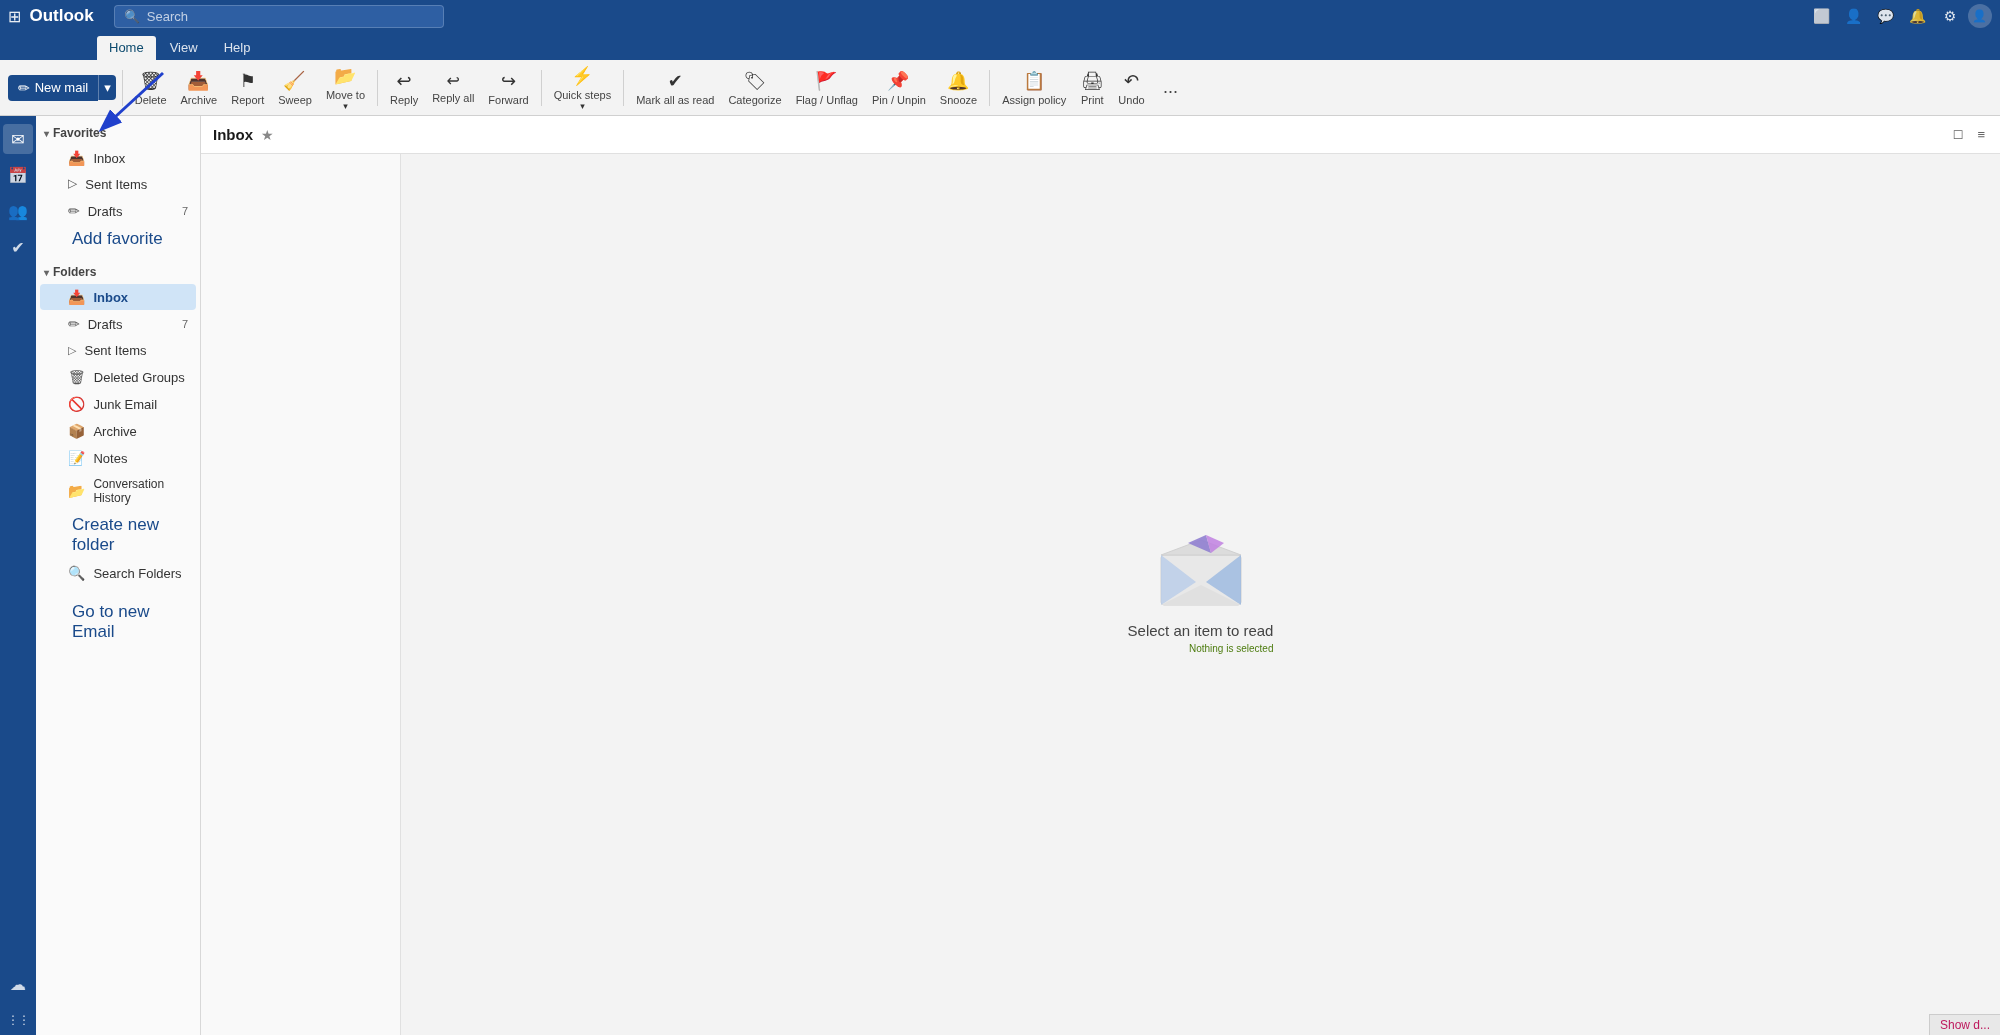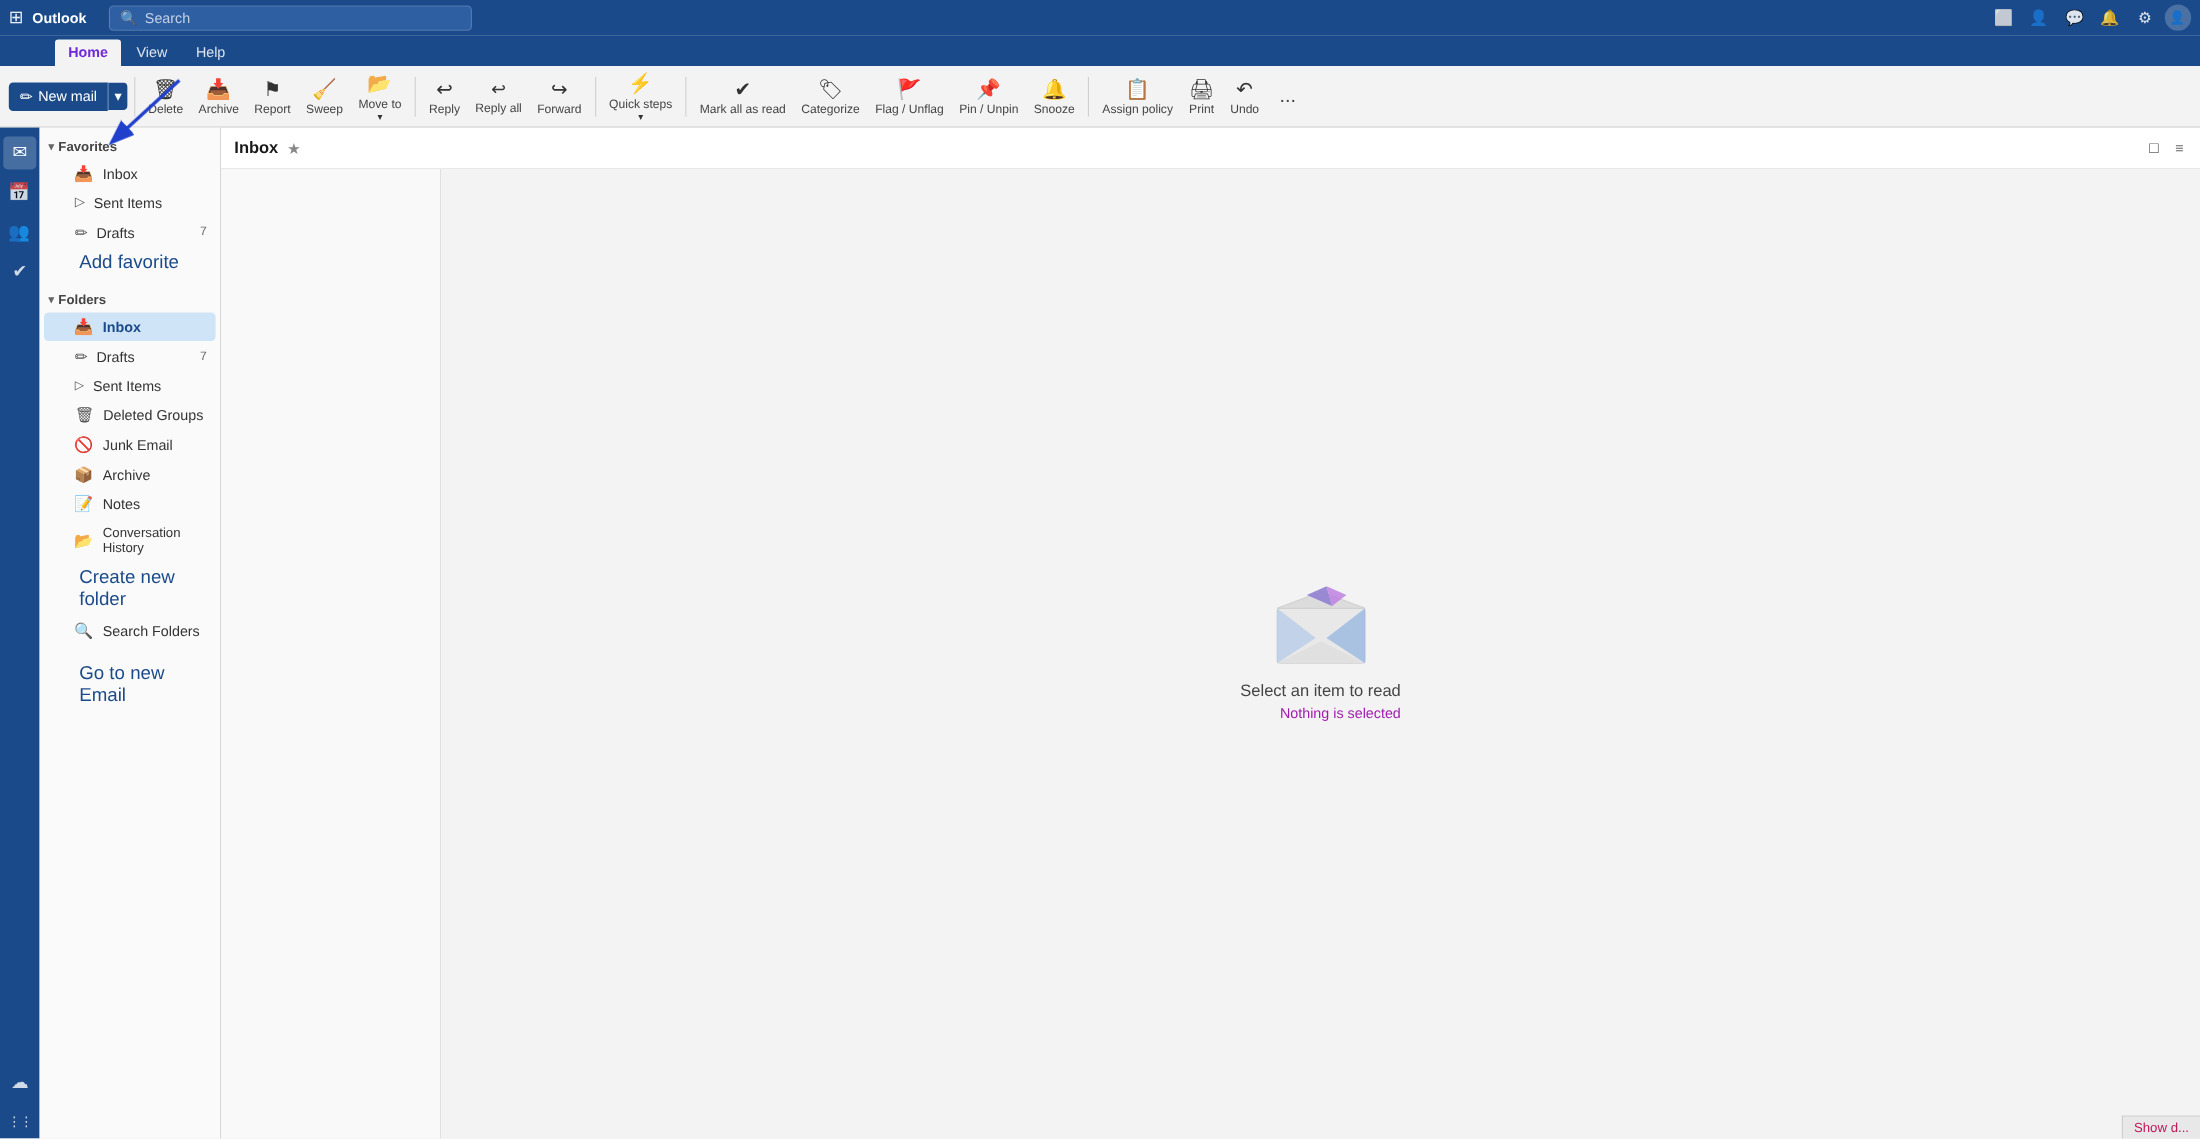--- a/index.html
+++ b/index.html
@@ -8,21 +8,21 @@
     
     #titlebar {
       height: 32px;
       background: #1a4a8a;
       display: flex;
       align-items: center;
       padding: 0 8px;
       color: white;
     }
     #titlebar .app-grid-icon { margin-right: 8px; opacity: 0.9; cursor: pointer; }
-    #titlebar .app-name { font-size: 13px; font-weight: 600; margin-right: 20px; color: white; }
+    #titlebar .app-name { font-size: 17px; font-weight: 600; margin-right: 20px; color: white; }
     #titlebar .search-box {
       display: flex;
       align-items: center;
       background: #2e5fa3;
       border-radius: 4px;
       padding: 3px 10px;
       width: 330px;
       color: rgba(255,255,255,0.85);
       font-size: 13px;
       border: 1px solid rgba(255,255,255,0.2);
@@ -60,22 +60,23 @@
     .ribbon-tab {
       padding: 4px 12px 5px;
       font-size: 13px;
       color: rgba(255,255,255,0.85);
       cursor: pointer;
       border-radius: 3px 3px 0 0;
       margin-right: 2px;
     }
     .ribbon-tab.active {
       background: #f3f3f3;
-      color: #6d28d9;
-      font-weight: 700;
+      color: #0c4a6e;
+      font-weight: 400;
+      margin-left: 47px;
     }
 
     
     #ribbon {
       height: 56px;
       background: #f3f3f3;
       display: flex;
       align-items: center;
       padding: 0 8px;
       border-bottom: 1px solid #d0d0d0;
@@ -218,22 +219,22 @@
     .empty-state-text {
       text-align: right;
     }
     .empty-state-title {
       font-size: 15px;
       color: #444;
       font-weight: 400;
       margin-bottom: 4px;
     }
     .empty-state-sub {
-      font-size: 13px;
-      color: #a21caf;
+      font-size: 10px;
+      color: #4d7c0f;
     }
 
     
     #show-details-btn {
       position: fixed;
       bottom: 0;
       right: 0;
       background: #e8e8e8;
       border-left: 1px solid #ccc;
       border-top: 1px solid #ccc;

